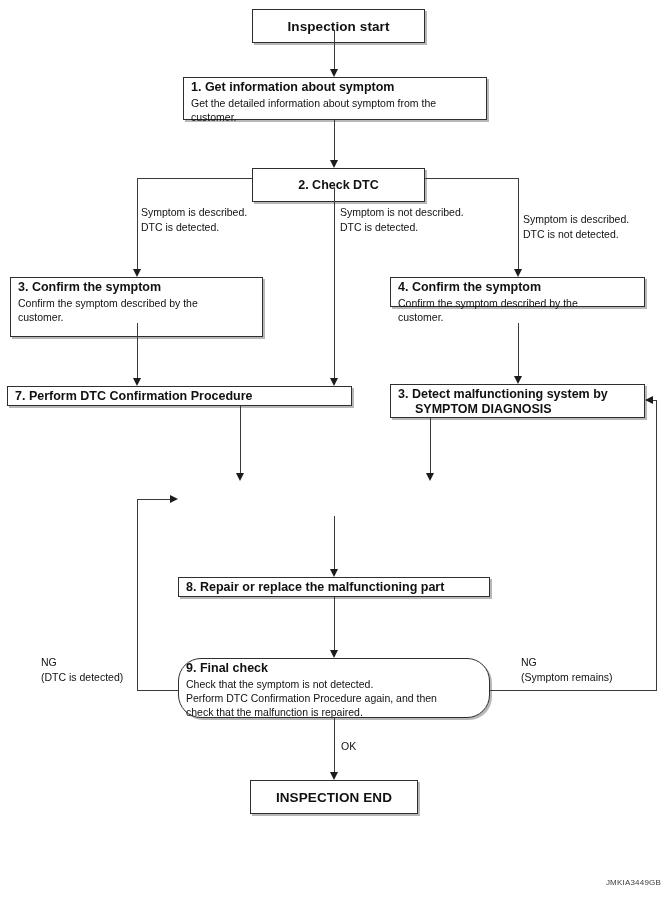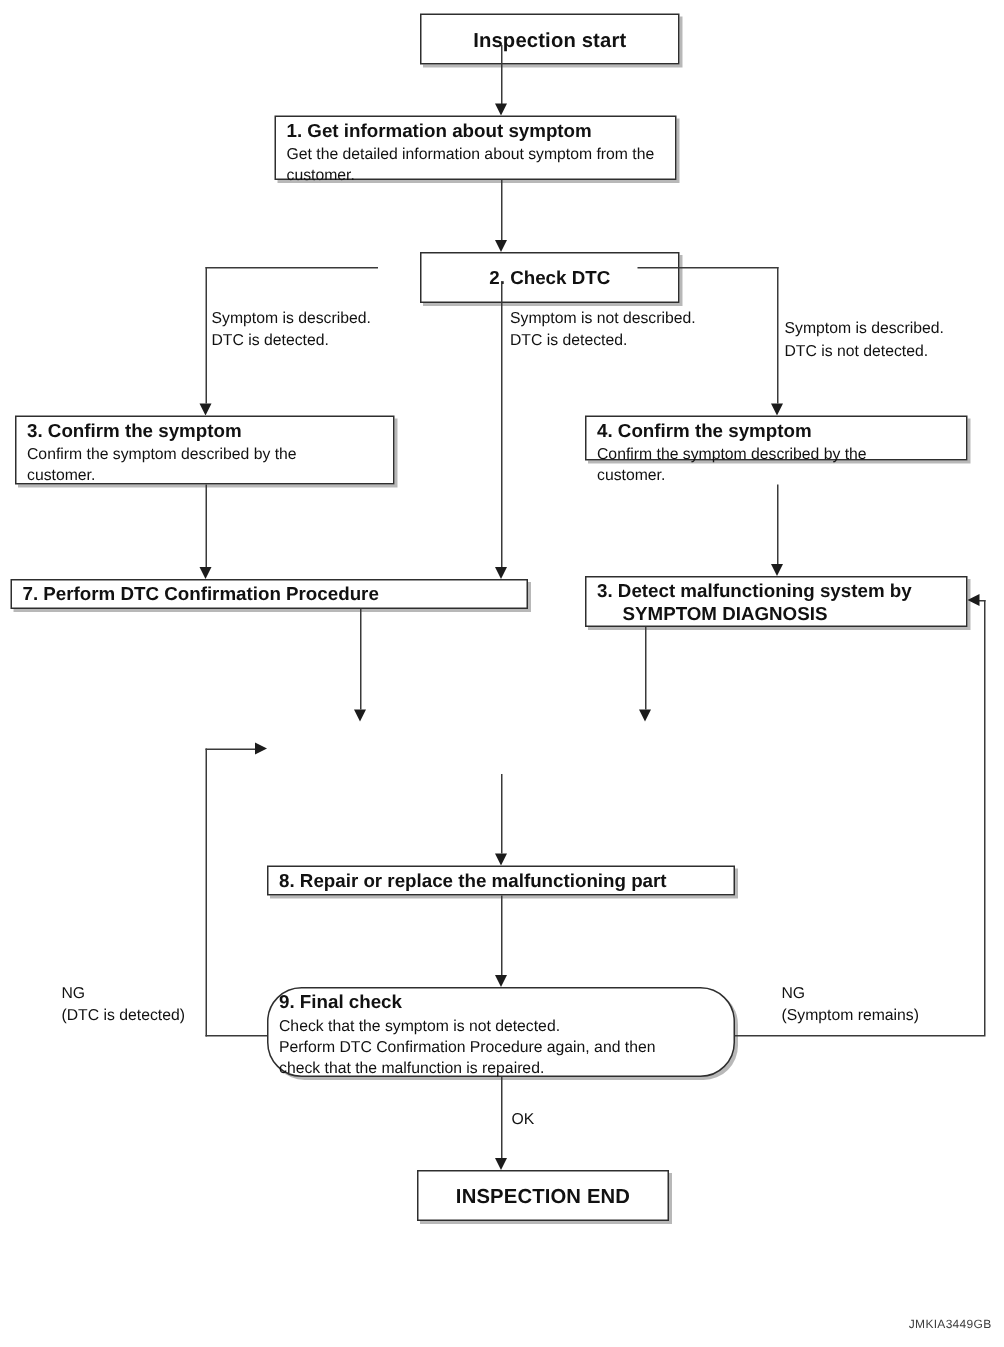--- a/index.html
+++ b/index.html
@@ -5,21 +5,21 @@
   html,body{margin:0;padding:0;background:#fff;}
   #canvas{
     position:relative;width:669px;height:898px;background:#ffffff;overflow:hidden;
     font-family:"Liberation Sans","DejaVu Sans",sans-serif;color:#111111;
   }
   .box{
     position:absolute;box-sizing:border-box;background:#ffffff;
     border:1.5px solid #2e2e2e;box-shadow:2px 2px 0 rgba(0,0,0,0.28);
     padding:2px 7px;
   }
-  .box-center{display:flex;align-items:center;justify-content:center;padding:16px 4px;margin-left:28px;}
+  .box-center{display:flex;align-items:center;justify-content:center;padding:16px 4px;}
   .t-big{font-size:13.5px;font-weight:bold;letter-spacing:0.1px;}
   .t-title{font-size:12.5px;font-weight:bold;line-height:15px;}
   .t-body{font-size:10.5px;line-height:14px;margin-top:1px;}
   .pre{white-space:pre-line;}
   .hang{white-space:pre-line;text-indent:-17px;padding-left:17px;}
   .vl{position:absolute;width:1px;background:#3a3a3a;}
   .hl{position:absolute;height:1px;background:#3a3a3a;}
   .ad{position:absolute;width:0;height:0;
       border-left:4px solid transparent;border-right:4px solid transparent;
       border-top:8px solid #1c1c1c;}
@@ -37,21 +37,21 @@
 
 <div id="canvas">
 
   <div class="box box-center t-big" style="left:252px;top:9px;width:173px;height:21px;">
     <span>Inspection start</span>
   </div>
 
   <div class="vl" style="left:334px;top:30px;height:40px;"></div>
   <div class="ad" style="left:330px;top:69px;"></div>
 
-  <div class="box" style="left:183px;top:77px;width:268px;height:43px;">
+  <div class="box" style="left:183px;top:77px;width:304px;height:43px;">
     <div class="t-title">1. Get information about symptom</div>
     <div class="t-body pre">Get the detailed information about symptom from the
 customer.</div>
   </div>
 
   <div class="vl" style="left:334px;top:120px;height:40px;"></div>
   <div class="ad" style="left:330px;top:160px;"></div>
 
   <div class="box box-center t-title" style="left:252px;top:168px;width:173px;height:32px;">
     <span>2. Check DTC</span>
@@ -66,21 +66,21 @@
   <div class="vl" style="left:334px;top:188px;height:190px;"></div>
   <div class="ad" style="left:330px;top:378px;"></div>
 
   <div class="edge-label pre" style="left:141px;top:205px;">Symptom is described.
 DTC is detected.</div>
   <div class="edge-label pre" style="left:340px;top:205px;">Symptom is not described.
 DTC is detected.</div>
   <div class="edge-label pre" style="left:523px;top:212px;">Symptom is described.
 DTC is not detected.</div>
 
-  <div class="box" style="left:10px;top:277px;width:253px;height:46px;">
+  <div class="box" style="left:10px;top:277px;width:253px;height:60px;">
     <div class="t-title">3. Confirm the symptom</div>
     <div class="t-body pre">Confirm the symptom described by the
 customer.</div>
   </div>
 
   <div class="box" style="left:390px;top:277px;width:255px;height:30px;">
     <div class="t-title">4. Confirm the symptom</div>
     <div class="t-body pre">Confirm the symptom described by the
 customer.</div>
   </div>

